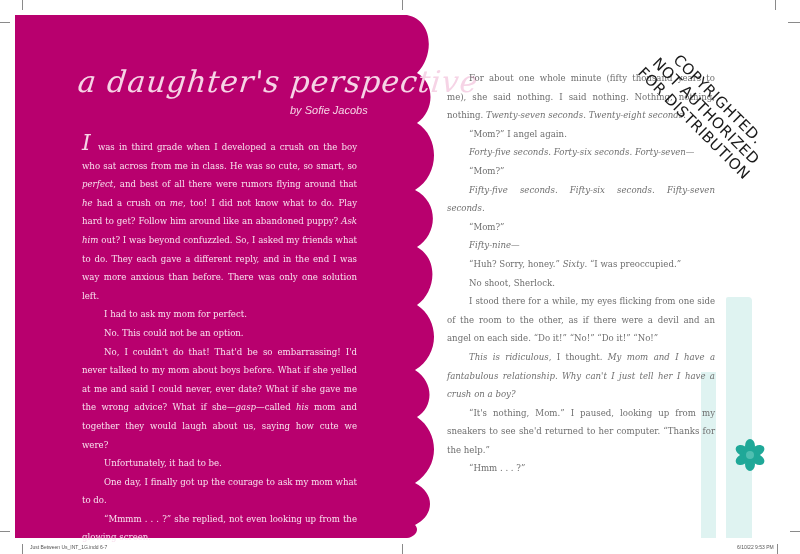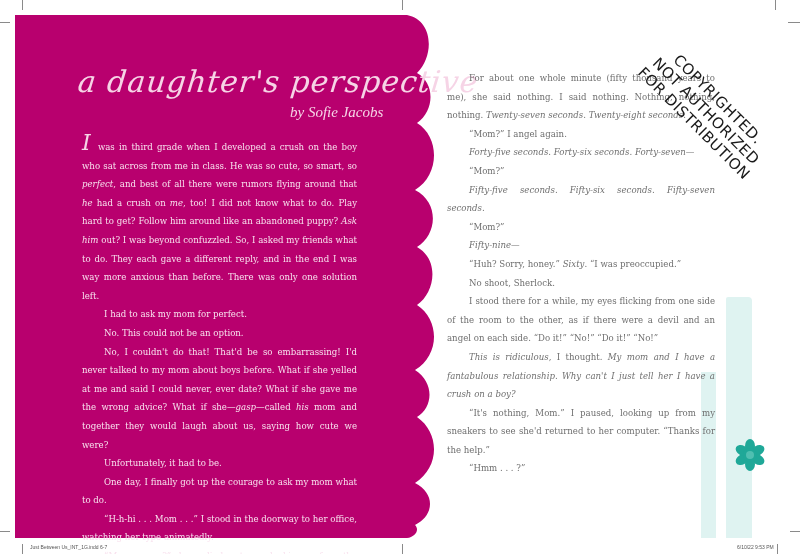--- a/index.html
+++ b/index.html
@@ -15,22 +15,22 @@
   .panel svg { position: absolute; left: 0; top: 0; }
   .title {
     position: absolute; left: 78px; top: 64px;
     font-family: "DejaVu Serif", serif; font-style: italic;
     font-size: 30px; color: #f6d4e6; letter-spacing: 1px; font-weight: normal;
     transform: skewX(-6deg);
     white-space: nowrap;
   }
   .byline {
     position: absolute; left: 290px; top: 104px;
-    font-family: Liberation Serif, serif; font-style: italic;
-    font-size: 15px; color: #f6d4e6; white-space: nowrap;
+    font-family: Liberation Sans, sans-serif; font-style: italic;
+    font-size: 11px; color: #f6d4e6; white-space: nowrap;
   }
   .left-text {
     position: absolute; left: 82px; top: 136px; width: 275px;
     color: #f8e1ee; font-size: 8.6px; line-height: 18.6px;
     text-align: justify;
   }
   .left-text p, .right-text p { margin: 0; }
   .left-text p.ind, .right-text p.ind { text-indent: 22px; }
   .dropcap {
     font-family: "DejaVu Serif", serif; font-style: italic;
@@ -95,21 +95,20 @@
 <div class="title">a daughter's perspective</div>
 <div class="byline">by Sofie Jacobs</div>
 
 <div class="left-text">
   <p><span class="dropcap">I</span><span> was in third grade when I developed a crush on the boy who sat across from me in class. He was so cute, so smart, so </span><em>perfect</em><span>, and best of all there were rumors flying around that </span><em>he</em><span> had a crush on </span><em>me</em><span>, too! I did not know what to do. Play hard to get? Follow him around like an abandoned puppy? </span><em>Ask him</em><span> out? I was beyond confuzzled. So, I asked my friends what to do. They each gave a different reply, and in the end I was way more anxious than before. There was only one solution left.</span></p>
   <p class="ind">I had to ask my mom for perfect.</p>
   <p class="ind">No. This could not be an option.</p>
   <p class="ind"><span>No, I couldn't do that! That'd be so embarrassing! I'd never talked to my mom about boys before. What if she yelled at me and said I could never, ever date? What if she gave me the wrong advice? What if she—</span><em>gasp</em><span>—called </span><em>his</em><span> mom and together they would laugh about us, saying how cute we were?</span></p>
   <p class="ind">Unfortunately, it had to be.</p>
   <p class="ind">One day, I finally got up the courage to ask my mom what to do.</p>
-  <p class="ind">“H-h-hi . . . Mom . . .” I stood in the doorway to her office, watching her type animatedly.</p>
   <p class="ind">“Mmmm . . . ?” she replied, not even looking up from the glowing screen.</p>
 
 </div>
 
 <div class="stripe" style="left:701px;top:372px;width:15px;height:166px;"></div>
 <div class="stripe" style="left:726px;top:297px;width:26px;height:241px;border-radius:2px 4px 0 0;"></div>
 
 <div class="right-text">
   <p class="ind"><span>For about one whole minute (fifty thousand years to me), she said nothing. I said nothing. Nothing, nothing, nothing. </span><em>Twenty-seven seconds. Twenty-eight seconds.</em></p>
   <p class="ind">“Mom?” I angel again.</p>

